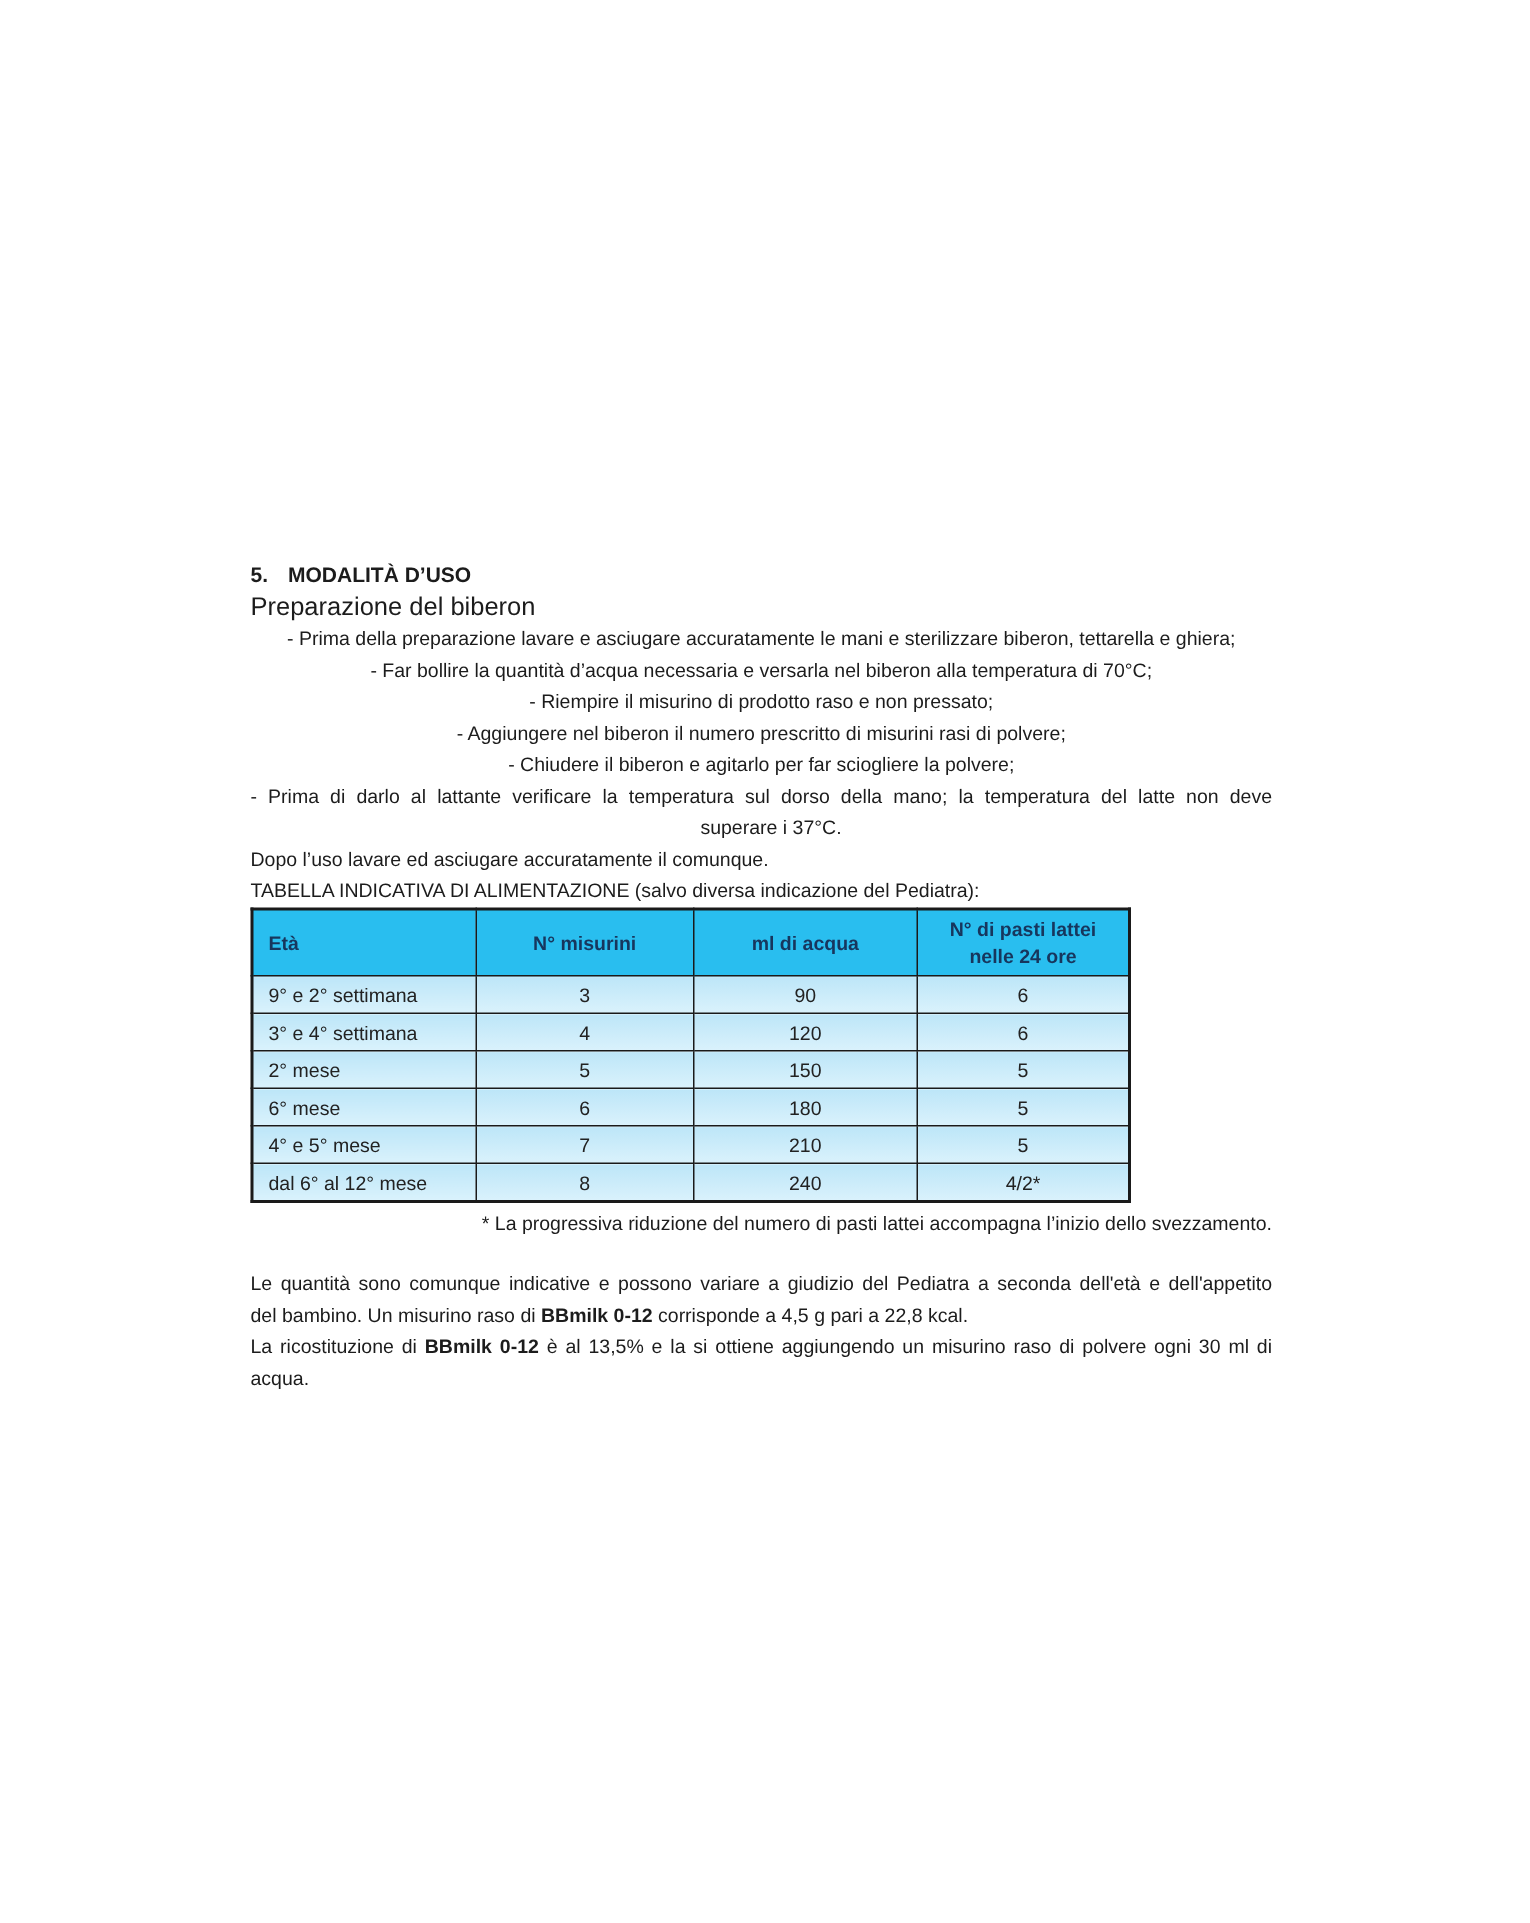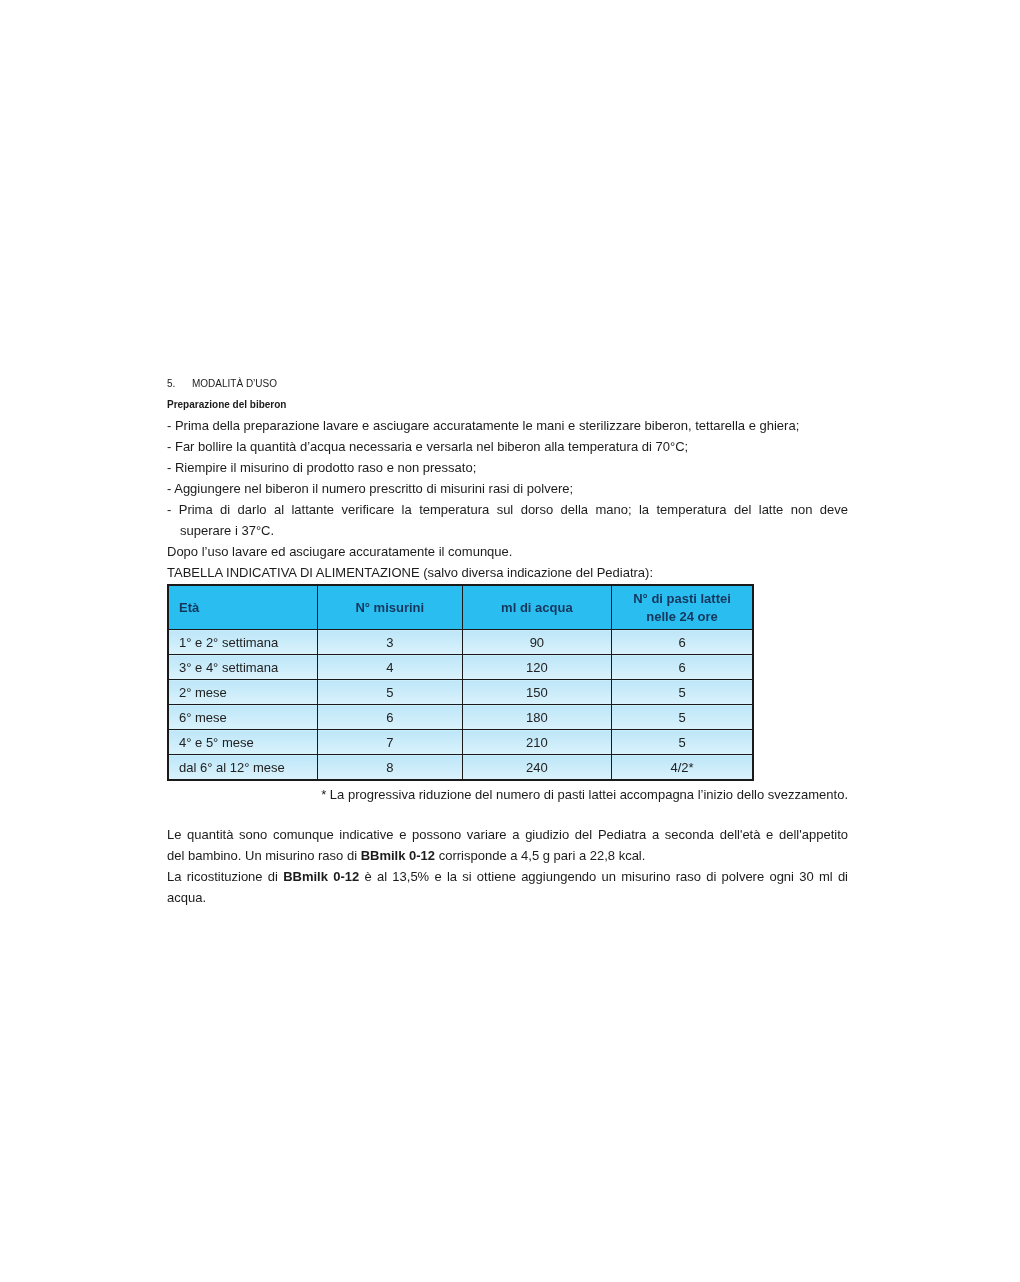--- a/index.html
+++ b/index.html
@@ -19,34 +19,34 @@
   .content {
     position: absolute;
     left: 167px;
     top: 373px;
     width: 681px;
     font-size: 13px;
     line-height: 21px;
   }
   .line { white-space: nowrap; }
   .h1 {
-    font-weight: normal;
-    font-size: 10px;
+    font-weight: bold;
+    font-size: 14px;
     white-space: nowrap;
   }
   .h1 .secnum {
     display: inline-block;
     width: 25px;
   }
   .h2 {
-    font-weight: bold;
-    font-size: 10px;
+    font-weight: normal;
+    font-size: 17px;
     white-space: nowrap;
   }
-  .bullet { white-space: nowrap; }
+  .bullet { white-space: nowrap; text-align: center; }
   .jline {
     white-space: normal;
     text-align: justify;
     text-align-last: justify;
   }
   .cont { padding-left: 13px; white-space: nowrap; }
   .b { font-weight: bold; }
 
   table.feeding {
     border-collapse: collapse;
@@ -106,20 +106,21 @@
   <div class="content">
 
     <div class="h1"><span class="secnum">5.</span><span>MODALITÀ D’USO</span></div>
 
     <div class="h2">Preparazione del biberon</div>
 
     <div class="bullet">- Prima della preparazione lavare e asciugare accuratamente le mani e sterilizzare biberon, tettarella e ghiera;</div>
     <div class="bullet">- Far bollire la quantità d’acqua necessaria e versarla nel biberon alla temperatura di 70°C;</div>
     <div class="bullet">- Riempire il misurino di prodotto raso e non pressato;</div>
     <div class="bullet">- Aggiungere nel biberon il numero prescritto di misurini rasi di polvere;</div>
+    <div class="bullet">- Chiudere il biberon e agitarlo per far sciogliere la polvere;</div>
     <div class="bullet jline">- Prima di darlo al lattante verificare la temperatura sul dorso della mano; la temperatura del latte non deve</div>
     <div class="bullet cont">superare i 37°C.</div>
 
     <div class="line">Dopo l’uso lavare ed asciugare accuratamente il comunque.</div>
     <div class="line">TABELLA INDICATIVA DI ALIMENTAZIONE (salvo diversa indicazione del Pediatra):</div>
 
     <table class="feeding">
       <colgroup>
         <col class="col-eta">
           <col class="col-misurini">
@@ -132,21 +133,21 @@
           <th>N° misurini</th>
           <th>ml di acqua</th>
           <th>
             <div>N° di pasti lattei</div>
             <div>nelle 24 ore</div>
           </th>
         </tr>
       </thead>
       <tbody>
         <tr>
-          <td class="c-eta">1° e 2° settimana</td>
+          <td class="c-eta">9° e 2° settimana</td>
           <td>3</td>
           <td>90</td>
           <td>6</td>
         </tr>
         <tr>
           <td class="c-eta">3° e 4° settimana</td>
           <td>4</td>
           <td>120</td>
           <td>6</td>
         </tr>

